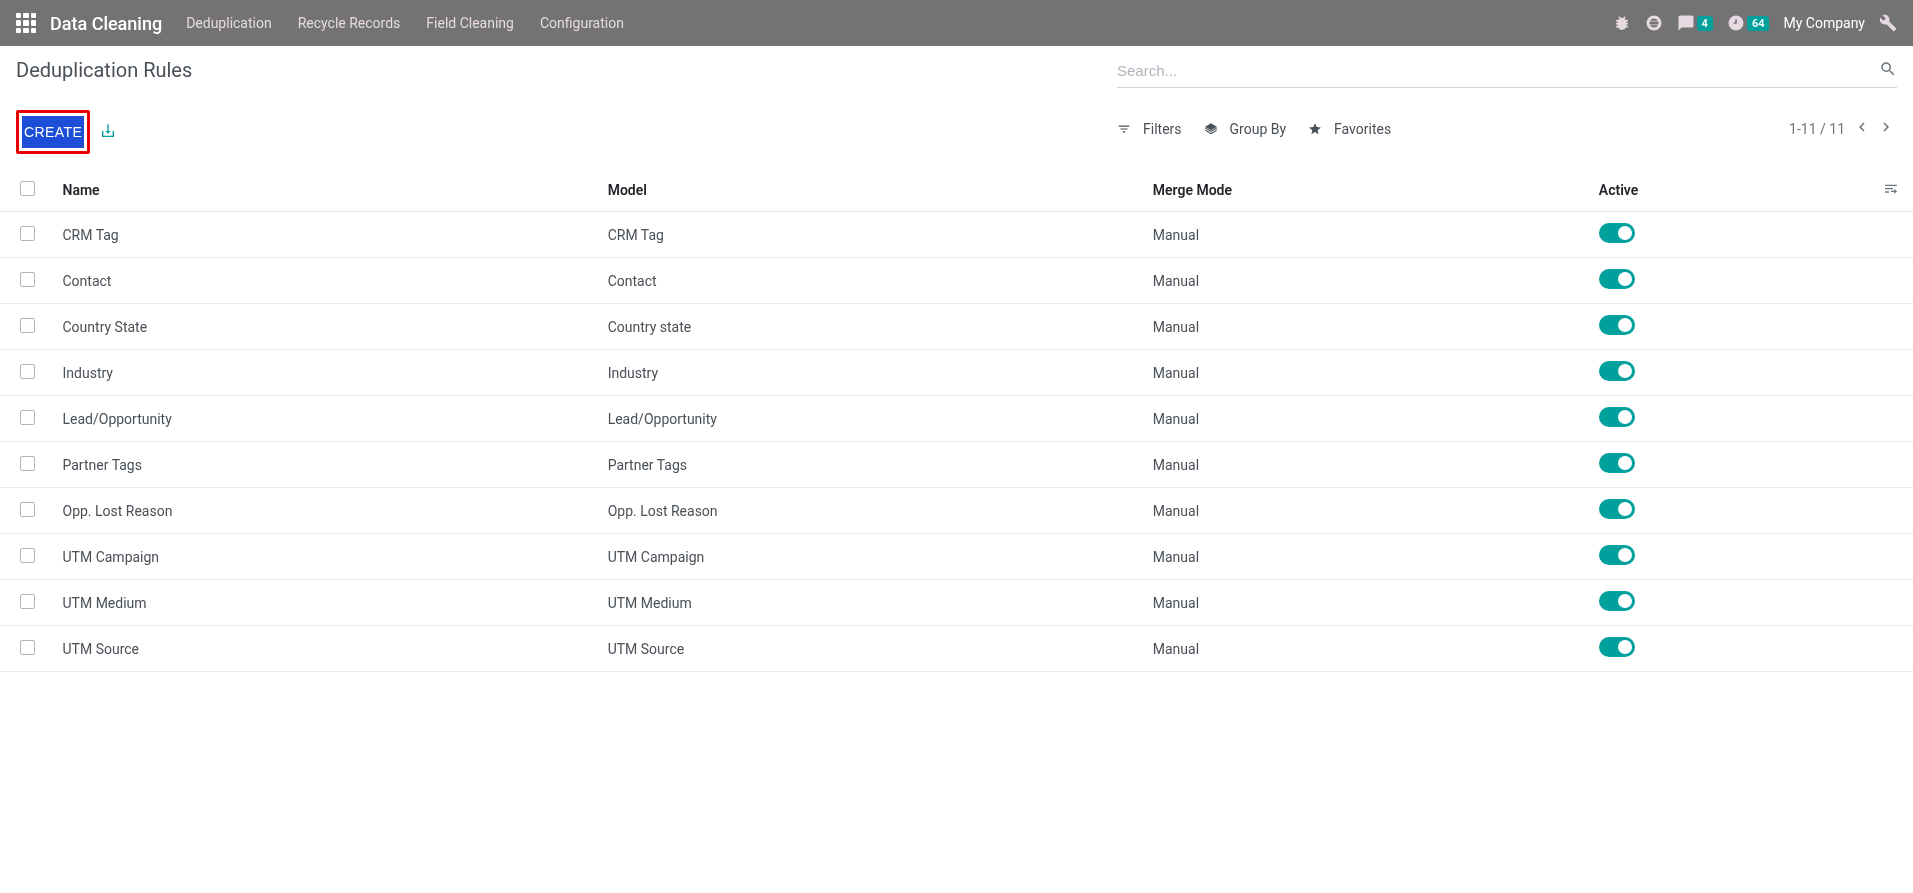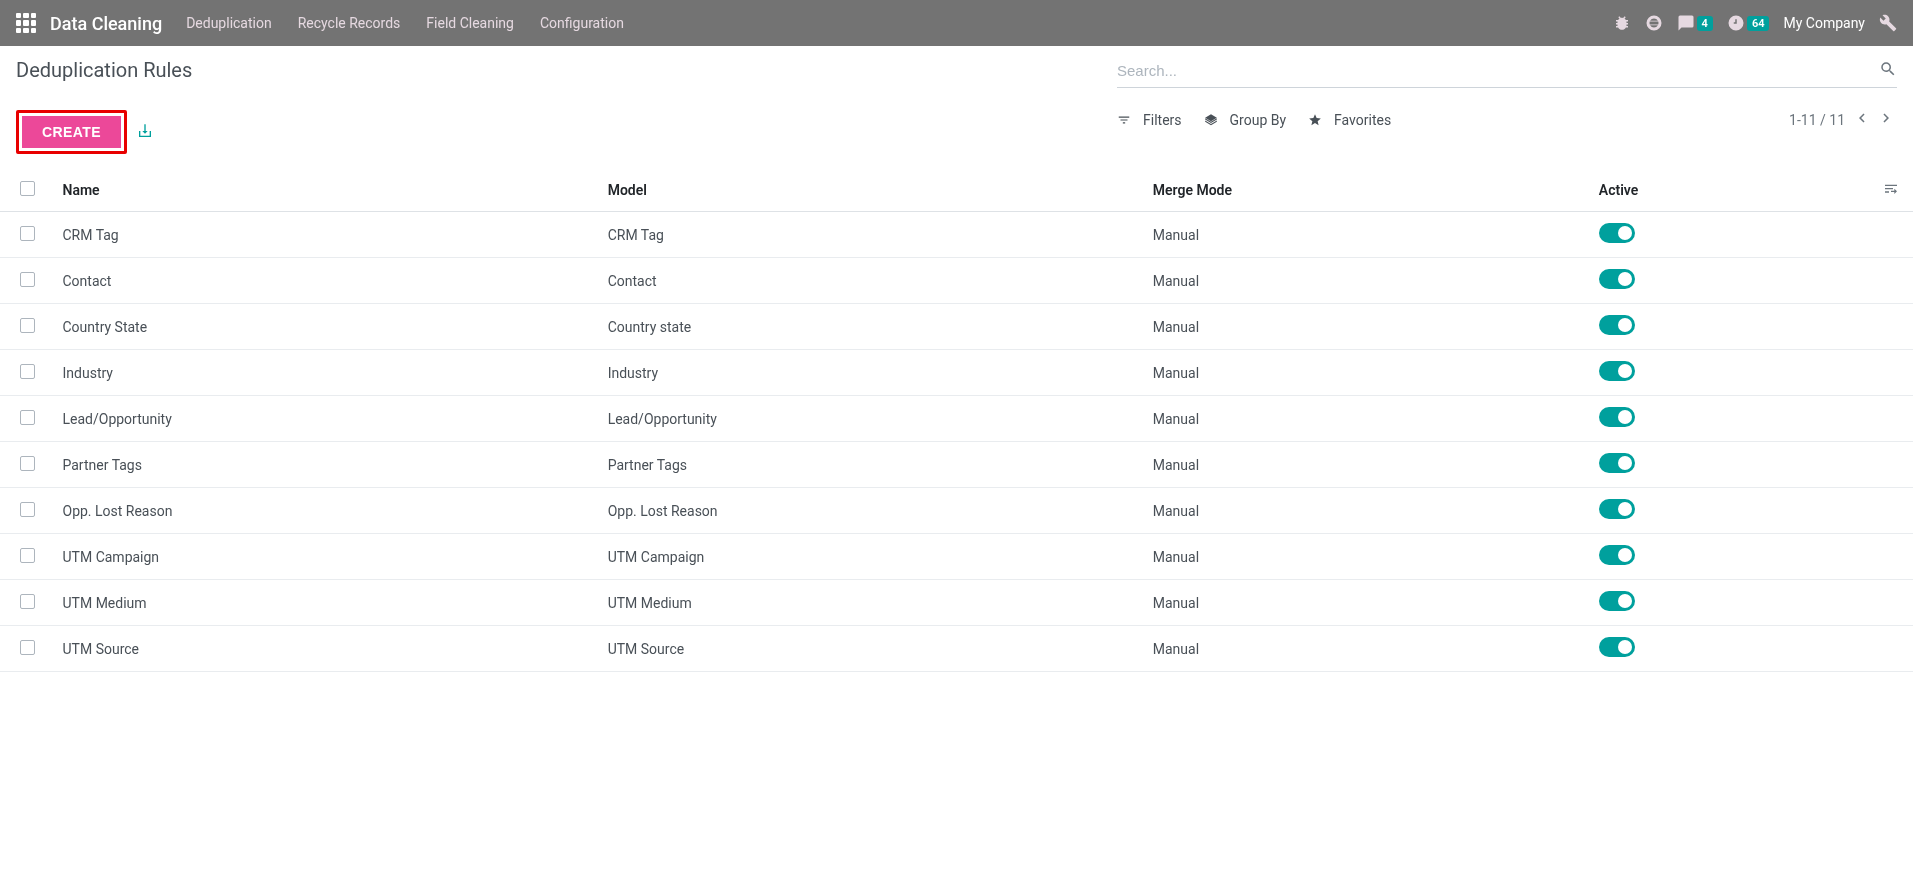--- a/index.html
+++ b/index.html
@@ -17,26 +17,26 @@
   .company-name { color: #fff; font-size: 14px; }
   .avatar { width: 26px; height: 26px; border-radius: 50%; background: linear-gradient(135deg,#d4a574 0%,#8b6f47 100%); display: inline-block; margin-right: 6px; vertical-align: middle; }
   .user-name { color: #fff; font-size: 14px; }
   .user-block { display: flex; align-items: center; cursor: pointer; }
 
   .control-panel { padding: 12px 16px 0 16px; display: flex; justify-content: space-between; align-items: flex-start; }
   .cp-left { }
   .page-title { font-size: 20px; color: #495057; margin-bottom: 28px; }
   .cp-left-actions { display: flex; align-items: center; gap: 10px; }
   .create-wrap { border: 3px solid #e80000; padding: 3px; border-radius: 2px; display: inline-block; }
-  .btn-create { background: #ec4899; color: #fff; border: none; padding: 8px 20px; font-size: 14px; font-weight: 700; cursor: pointer; text-transform: uppercase; letter-spacing: 0.4px; }
+  .btn-create { background: #1d4ed8; color: #fff; border: none; padding: 8px 2px; font-size: 14px; font-weight: 400; cursor: pointer; text-transform: uppercase; letter-spacing: 0.4px; }
   .export-icon { color: #00a09d; cursor: pointer; }
   .export-icon svg { width: 16px; height: 16px; fill: currentColor; }
 
   .cp-right { flex: 1; max-width: 780px; }
-  .search-wrap { display: flex; align-items: center; border-bottom: 1px solid #ced4da; padding-bottom: 4px; margin-bottom: 19px; }
+  .search-wrap { display: flex; align-items: center; border-bottom: 1px solid #ced4da; padding-bottom: 4px; margin-bottom: 28px; }
   .search-input { border: none; outline: none; flex: 1; font-size: 15px; color: #495057; padding: 4px 0; }
   .search-input::placeholder { color: #adb5bd; }
   .search-btn { background: none; border: none; cursor: pointer; color: #6c757d; }
   .search-btn svg { width: 18px; height: 18px; fill: currentColor; }
 
   .cp-bottom { display: flex; align-items: center; gap: 22px; }
   .sf-item { display: flex; align-items: center; gap: 12px; color: #495057; cursor: pointer; font-size: 14px; }
   .sf-item svg { width: 14px; height: 14px; fill: currentColor; }
   .cp-spacer { flex: 1; }
   .pager { color: #6c757d; font-size: 14px; display: flex; align-items: center; gap: 6px; }

